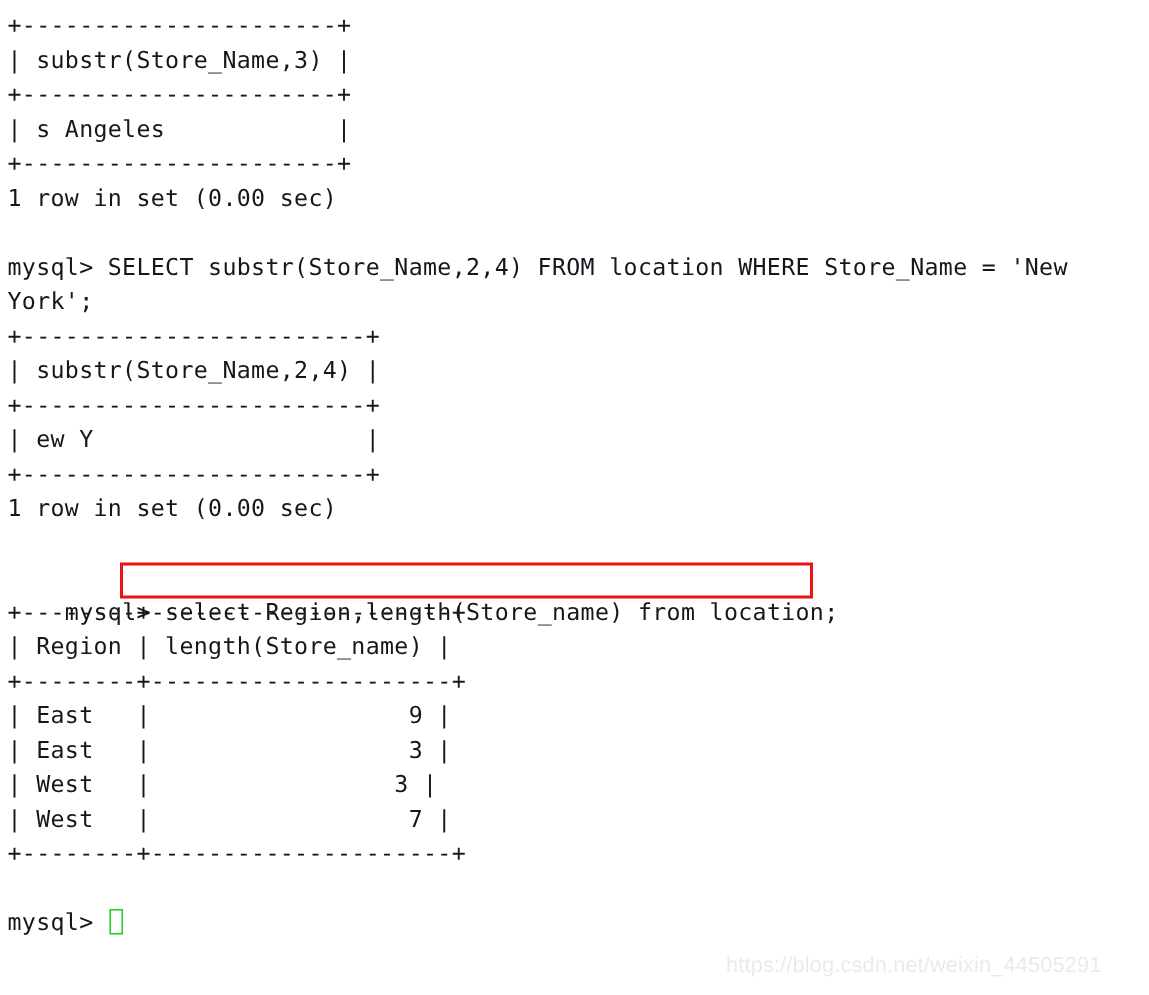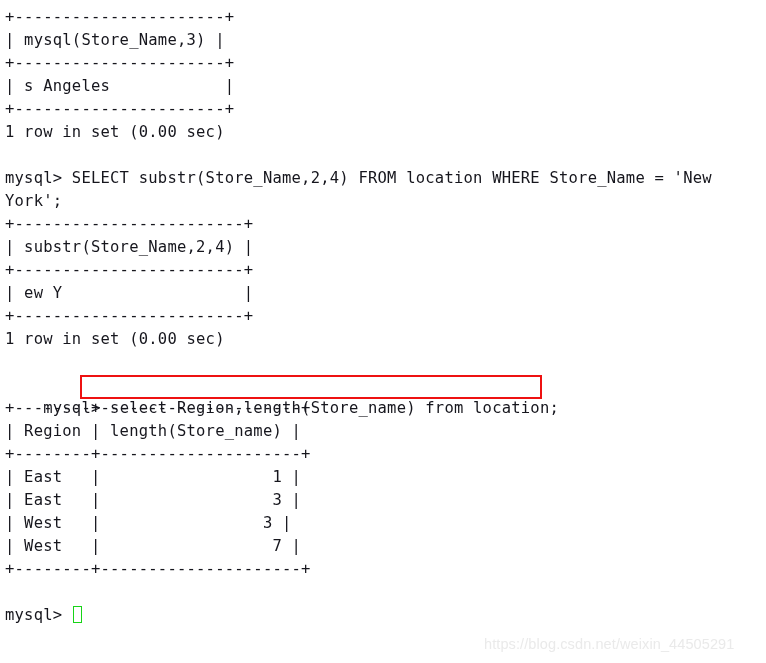--- a/index.html
+++ b/index.html
@@ -76,21 +76,21 @@
     white-space: pre;
     user-select: none;
   }
 </style>
 </head>
 <body>
 
 <div id="terminal">
 
   <div class="line">+----------------------+</div>
-  <div class="line">| mysql(Store_Name,3) |</div>
+  <div class="line">| substr(Store_Name,3) |</div>
   <div class="line">+----------------------+</div>
   <div class="line">| s Angeles            |</div>
   <div class="line">+----------------------+</div>
   <div class="line">1 row in set (0.00 sec)</div>
   <div class="line blank"></div>
 
   <div class="line">mysql&gt; SELECT substr(Store_Name,2,4) FROM location WHERE Store_Name = 'New</div>
   <div class="line">York';</div>
   <div class="line">+------------------------+</div>
   <div class="line">| substr(Store_Name,2,4) |</div>
@@ -100,21 +100,21 @@
   <div class="line">1 row in set (0.00 sec)</div>
   <div class="line blank"></div>
 
   <div class="line annotated">
     <span>mysql&gt; select Region,length(Store_name) from location;</span>
     <span class="redbox"></span>
   </div>
   <div class="line">+--------+---------------------+</div>
   <div class="line">| Region | length(Store_name) |</div>
   <div class="line">+--------+---------------------+</div>
-  <div class="line">| East   |                  1 |</div>
+  <div class="line">| East   |                  9 |</div>
   <div class="line">| East   |                  3 |</div>
   <div class="line">| West   |                 3 |</div>
   <div class="line">| West   |                  7 |</div>
   <div class="line">+--------+---------------------+</div>
   <div class="line blank"></div>
 
   <div class="line"><span>mysql&gt; </span><span class="cursor"></span></div>
 
 </div>
 

